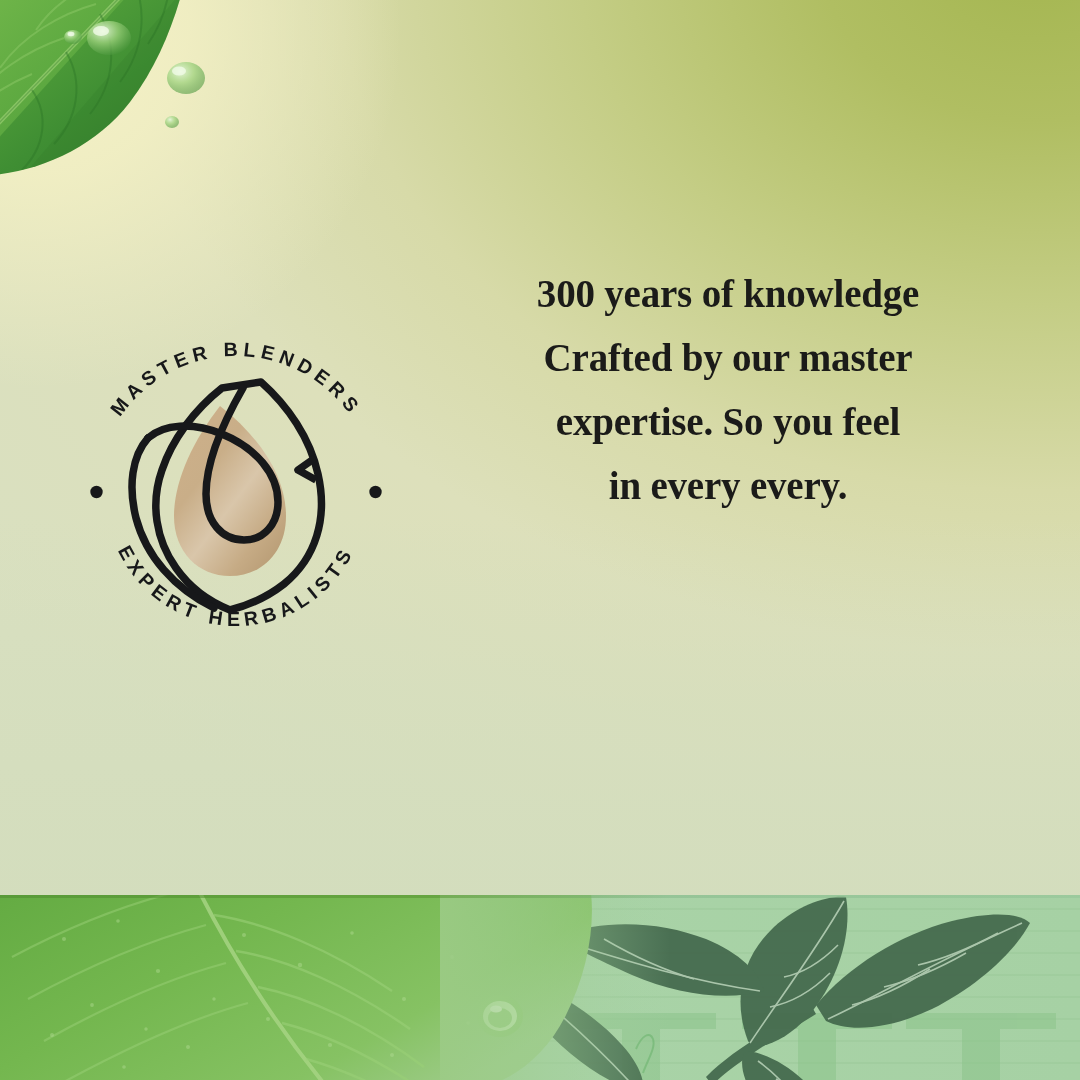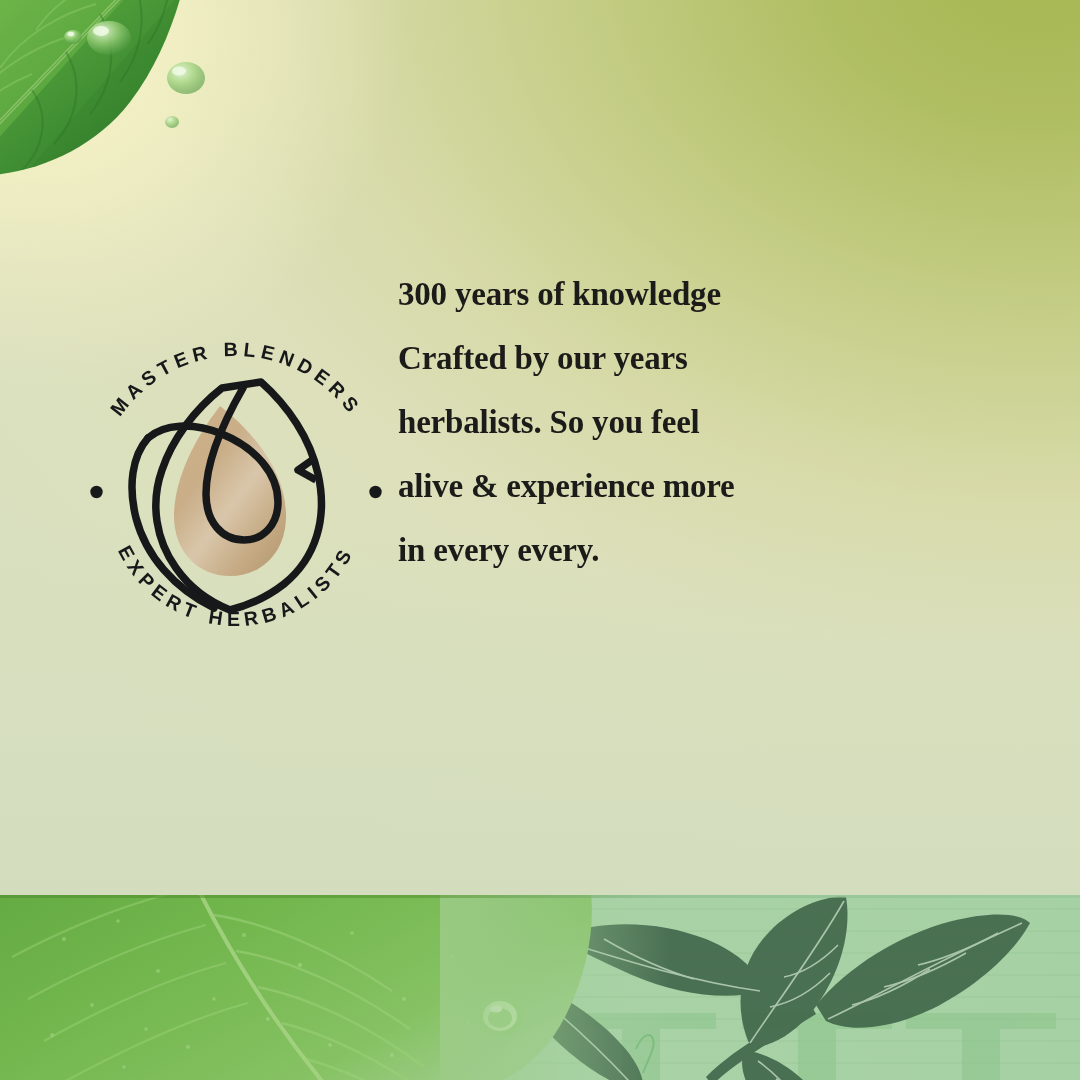--- a/index.html
+++ b/index.html
@@ -35,23 +35,23 @@
   .badge{position:absolute;left:70px;top:330px;width:332px;height:332px;}
   .badge svg{display:block;width:100%;height:100%;}
   .badge-ring-text{
     font-family:"Liberation Sans", sans-serif;
     font-weight:700;font-size:19.5px;letter-spacing:5.2px;fill:#17181a;
   }
 
   
   .copy{
     position:absolute;left:398px;top:262px;width:660px;
-    text-align:left;color:#1b1b19;
+    text-align:center;color:#1b1b19;
     font-family:"Liberation Serif", serif;
-    font-weight:700;font-size:33px;line-height:64px;
+    font-weight:700;font-size:39px;line-height:64px;
     letter-spacing:-0.2px;
   }
   .copy .ln{display:block;white-space:nowrap;}
 
   
   .band{position:absolute;left:0;right:0;top:895px;height:185px;overflow:hidden;
         background:linear-gradient(90deg,#79b24a 0%,#6fae49 30%,#8cc06d 44%,#a6cfa0 55%,#a9d2a6 70%,#a8d2a6 100%);}
   .band svg{display:block;width:100%;height:100%;}
   .band-edge{position:absolute;left:0;right:0;top:0;height:3px;
              background:linear-gradient(90deg,#4e8c2f 0%,#55932f 40%,#86b98b 62%,#93c497 100%);opacity:.55;}
@@ -170,23 +170,22 @@
 
       <path d="M 173 58 C 150 98 136 136 136 164 C 136 192 152 210 174 210
                C 194 210 208 194 208 172 C 208 144 186 118 152 104
                C 122 92 94 94 78 108" fill="none" stroke="#17181a" stroke-width="7.5" stroke-linecap="round" stroke-linejoin="round"></path>
       <path d="M 78 108 C 62 126 58 156 66 188 C 76 226 104 258 144 278" fill="none" stroke="#17181a" stroke-width="7.5" stroke-linecap="round"></path>
     </svg>
   </div>
 
   <div class="copy">
     <span class="ln">300 years of knowledge</span>
-    <span class="ln">Crafted by our years</span>
-    <span class="ln">herbalists. So you feel</span>
-    <span class="ln">alive &amp; experience more</span>
+    <span class="ln">Crafted by our master</span>
+    <span class="ln">expertise. So you feel</span>
     <span class="ln">in every every.</span>
   </div>
 
   <div class="band">
     <div class="band-edge"></div>
     <svg viewBox="0 0 1080 185" preserveAspectRatio="none" xmlns="http://www.w3.org/2000/svg">
       <defs>
         <linearGradient id="bigLeaf" x1="0" y1="0" x2="1" y2="0.6">
           <stop offset="0" stop-color="#62aa41"></stop>
           <stop offset="0.42" stop-color="#74b74f"></stop>

